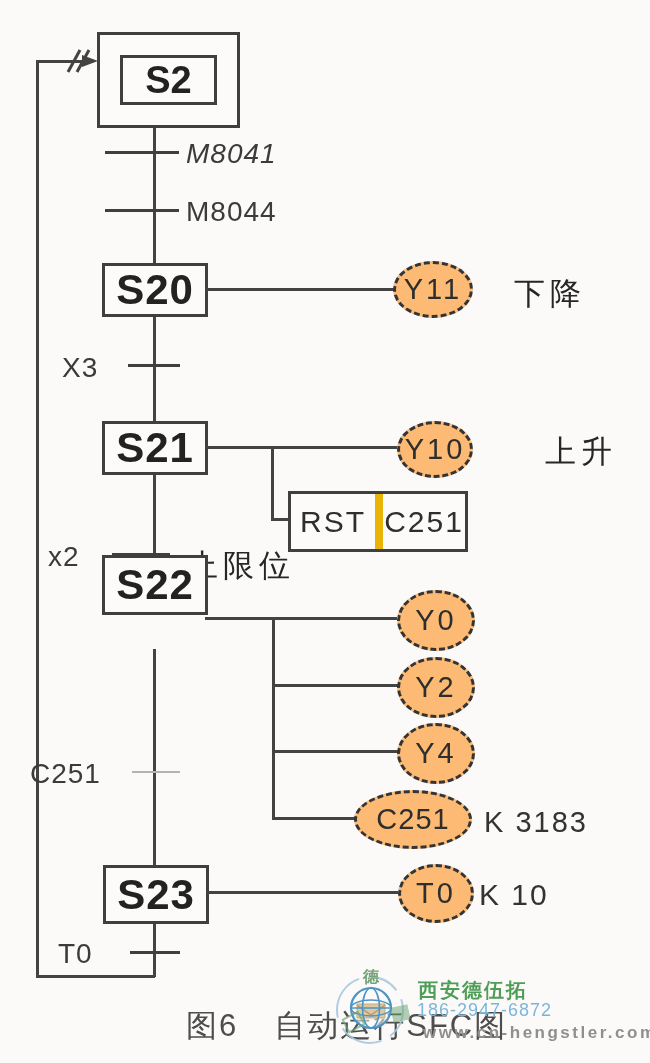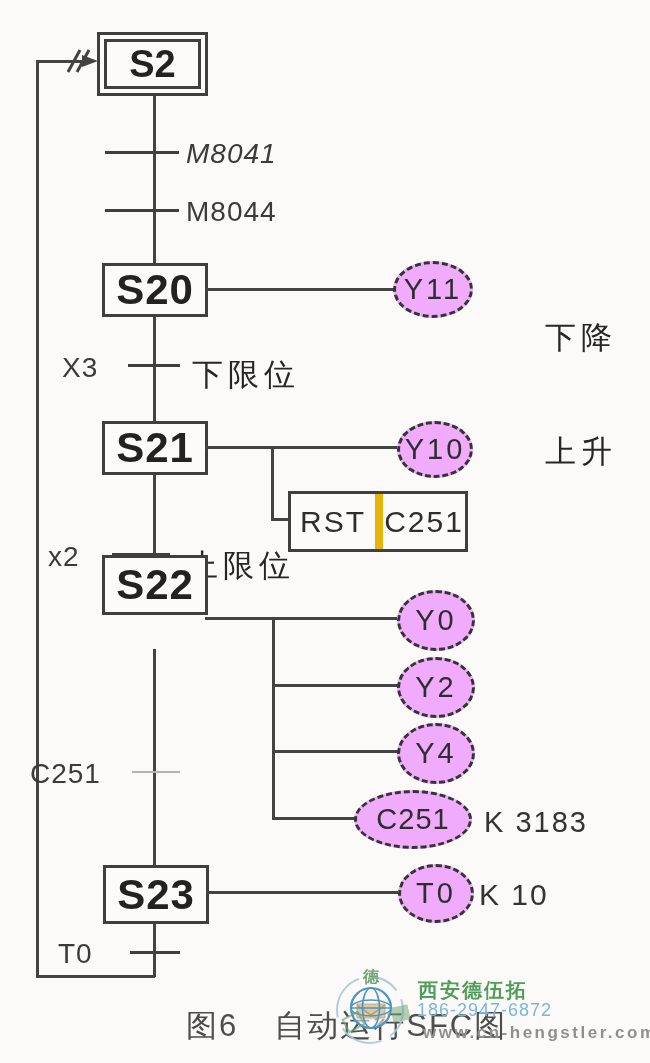--- a/index.html
+++ b/index.html
@@ -9,26 +9,26 @@
   
   .hline,.vline{position:absolute;background:#434343;}
   .hline{height:3px;}
   .vline{width:3px;}
   .tick{position:absolute;height:3px;background:#3f3f3f;}
   .tick.light{background:#b3b3b3;height:2px;}
   
   .step{position:absolute;border:3px solid #3f3f3f;background:#fcfbf9;
         display:flex;align-items:center;justify-content:center;
         font-weight:bold;font-size:42px;color:#222;letter-spacing:1px;}
-  .step-initial-outer{position:absolute;border:3px solid #3f3f3f;background:#fcfbf9;padding:4px;
+  .step-initial-outer{position:absolute;border:3px solid #3f3f3f;background:#fcfbf9;padding:20px;
         display:flex;align-items:stretch;justify-content:stretch;}
   .step-initial-inner{flex:1;border:3px solid #3f3f3f;display:flex;align-items:center;
         justify-content:center;font-weight:bold;font-size:38px;color:#222;}
   
-  .coil{position:absolute;border:3px dashed #343434;border-radius:50%;background:#f0abfc;
+  .coil{position:absolute;border:3px dashed #343434;border-radius:50%;background:#fdba74;
         display:flex;align-items:center;justify-content:center;
         font-size:29px;color:#2e2e2e;letter-spacing:3px;}
   
   .dev{position:absolute;font-size:28px;color:#3b3b3b;letter-spacing:1px;white-space:nowrap;}
   .dev.right{text-align:left;}
   .cjk{position:absolute;font-size:31px;color:#262626;letter-spacing:5px;white-space:nowrap;
        font-weight:500;}
   .kval{position:absolute;font-size:29px;color:#333;letter-spacing:2px;white-space:nowrap;text-align:right;}
   
   .fnbox{position:absolute;border:3px solid #3f3f3f;background:#fcfbf9;display:flex;}
@@ -77,25 +77,24 @@
   <div class="tick" style="left:105px;top:209px;width:74px;"></div>
   <div class="dev" style="left:186px;top:196px;">M8044</div>
 
   <div class="step" style="left:102px;top:263px;width:100px;height:48px;">
     <span>S20</span>
   </div>
   <div class="hline" style="left:205px;top:288px;width:190px;"></div>
   <div class="coil" style="left:393px;top:261px;width:74px;height:51px;">
     <span>Y11</span>
   </div>
-  <div class="cjk" style="left:545px;top:273px;margin-top:44px;">下降</div>
+  <div class="cjk" style="left:514px;top:273px;">下降</div>
 
   <div class="tick" style="left:128px;top:364px;width:52px;"></div>
   <div class="dev right" style="left:62px;top:352px;width:50px;">X3</div>
-  <div class="cjk" style="left:192px;top:354px;">下限位</div>
 
   <div class="step" style="left:102px;top:421px;width:100px;height:48px;">
     <span>S21</span>
   </div>
   <div class="hline" style="left:205px;top:446px;width:192px;"></div>
   <div class="coil" style="left:397px;top:421px;width:70px;height:51px;">
     <span>Y10</span>
   </div>
   <div class="cjk" style="left:545px;top:431px;">上升</div>
   <div class="vline" style="left:271px;top:446px;height:75px;"></div>

